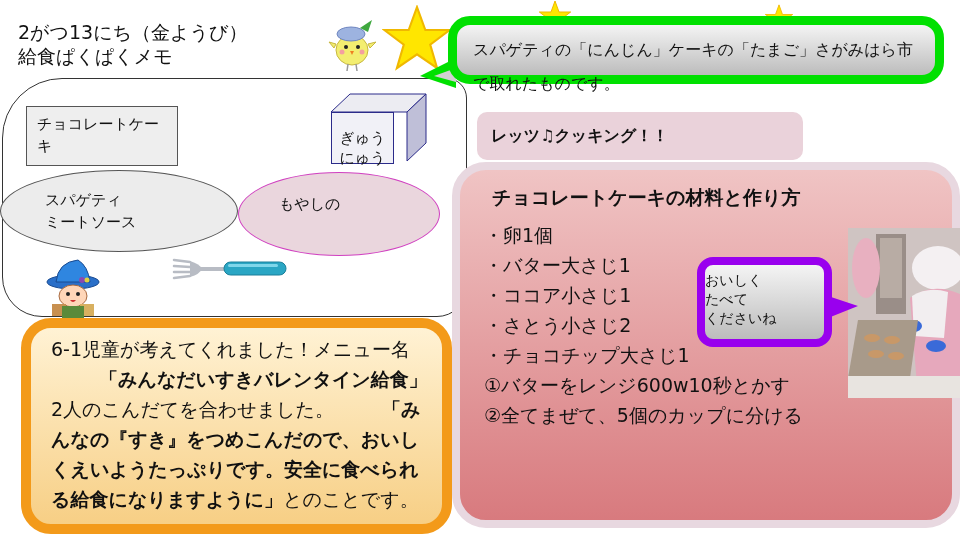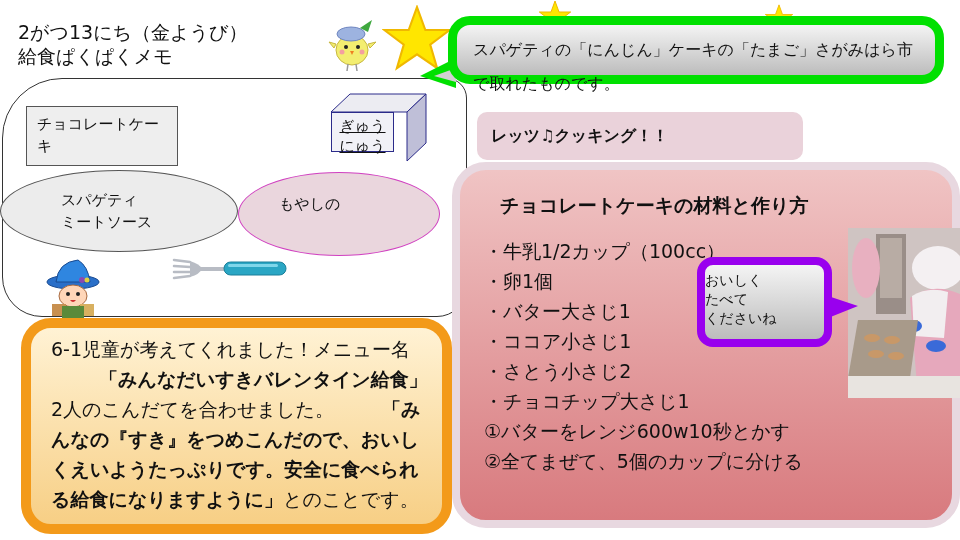--- a/index.html
+++ b/index.html
@@ -1,27 +1,27 @@
 <!DOCTYPE html>
 <html><head>
 <meta charset="utf-8">
 <style>
   html,body{margin:0;padding:0;}
   body{width:960px;height:540px;position:relative;overflow:hidden;background:#ffffff;font-family:"DejaVu Sans","Liberation Sans",sans-serif;color:#111;}
   .abs{position:absolute;}
   .title{left:18px;top:20px;font-size:19px;line-height:24px;color:#111;}
   .menu-frame{left:2px;top:78px;width:463px;height:237px;border:1px solid #333;border-radius:60px 20px 30px 40px;border-right:1px solid #333;background:#fff;}
   .cake-box{left:26px;top:106px;width:152px;height:60px;border:1px solid #555;background:#eeeeee;font-size:15px;line-height:22px;padding:6px 10px;box-sizing:border-box;}
-  .milk-front{left:331px;top:112px;width:63px;height:40px;border:1px solid #2b2b8a;background:#f1f1f7;font-size:15px;line-height:20px;text-align:center;box-sizing:border-box;padding-top:3px;text-decoration:underline;}
-  .spaghetti{left:0px;top:170px;width:238px;height:82px;border:1px solid #555;border-radius:50%;background:#ececec;font-size:15px;line-height:22px;box-sizing:border-box;padding:18px 0 0 60px;}
+  .milk-front{left:331px;top:112px;width:63px;height:52px;border:1px solid #2b2b8a;background:#f1f1f7;font-size:15px;line-height:20px;text-align:center;box-sizing:border-box;padding-top:15px;}
+  .spaghetti{left:0px;top:170px;width:238px;height:82px;border:1px solid #555;border-radius:50%;background:#ececec;font-size:15px;line-height:22px;box-sizing:border-box;padding:18px 0 0 44px;}
   .moyashi{left:238px;top:172px;width:202px;height:84px;border:1px solid #d040c0;border-radius:50%;background:#ead6dd;font-size:15px;line-height:22px;box-sizing:border-box;padding:20px 0 0 40px;}
   .green-bubble{left:448px;top:16px;width:496px;height:68px;border:9px solid #00e000;border-radius:22px;background:linear-gradient(#f4f4f4,#bcbcbc);box-sizing:border-box;font-size:16px;line-height:34px;padding:8px 16px;color:#111;}
   .lets{left:477px;top:112px;width:326px;height:48px;background:#ead2da;border-radius:10px;font-size:16px;font-weight:bold;line-height:48px;padding-left:14px;box-sizing:border-box;}
   .recipe{left:452px;top:162px;width:508px;height:366px;border:8px solid #e8d8e0;border-radius:34px;background:linear-gradient(#f0c4c4,#d87a7e);box-sizing:border-box;padding:4px 0 0 24px;font-size:19px;line-height:30px;color:#111;}
-  .recipe h3{margin:16px;font-size:19px;font-weight:bold;line-height:30px;}
+  .recipe h3{margin:8px;font-size:19px;font-weight:bold;line-height:30px;}
   .recipe .line{white-space:nowrap;}
   .photo{left:848px;top:228px;width:112px;height:170px;background:
      linear-gradient(180deg,rgba(220,210,210,0.9) 0%,rgba(200,180,175,0.9) 45%,rgba(210,200,195,0.9) 100%);overflow:hidden;}
   .purple-bubble{left:697px;top:257px;width:135px;height:90px;border:8px solid #9900ee;border-radius:16px;background:linear-gradient(#f4f4f4,#bcbcbc);box-sizing:border-box;font-size:14px;line-height:19px;padding-top:6px;color:#111;}
   .orange-bubble{left:21px;top:318px;width:431px;height:216px;border:10px solid #f39a1a;border-radius:30px;background:linear-gradient(#fff2d4,#f7cf85);box-sizing:border-box;font-size:19px;line-height:30px;padding:6px 12px 0 20px;color:#111;}
   .orange-bubble b{font-weight:bold;margin-left:48px;}
 </style>
 </head>
 <body>
 
@@ -108,21 +108,20 @@
 <svg class="abs" style="left:420px;top:56px" width="40" height="34" viewBox="0 0 40 34">
   <polygon points="0,20 36,2 36,32" fill="#00e000"></polygon>
   <polygon points="14,20 36,12 36,26" fill="#d0d0d0"></polygon>
 </svg>
 <div class="abs green-bubble">スパゲティの「にんじん」ケーキの「たまご」さがみはら市で取れたものです。</div>
 
 <div class="abs lets">レッツ♫クッキング！！</div>
 
 <div class="abs recipe">
   <h3>チョコレートケーキの材料と作り方</h3>
-  <div class="line">・牛乳1/2カップ（100cc）</div>
   <div class="line">・卵1個</div>
   <div class="line">・バター大さじ1</div>
   <div class="line">・ココア小さじ1</div>
   <div class="line">・さとう小さじ2</div>
   <div class="line">・チョコチップ大さじ1</div>
   <div class="line">①バターをレンジ600w10秒とかす</div>
   <div class="line">②全てまぜて、5個のカップに分ける</div>
 </div>
 
 <div class="abs photo">

